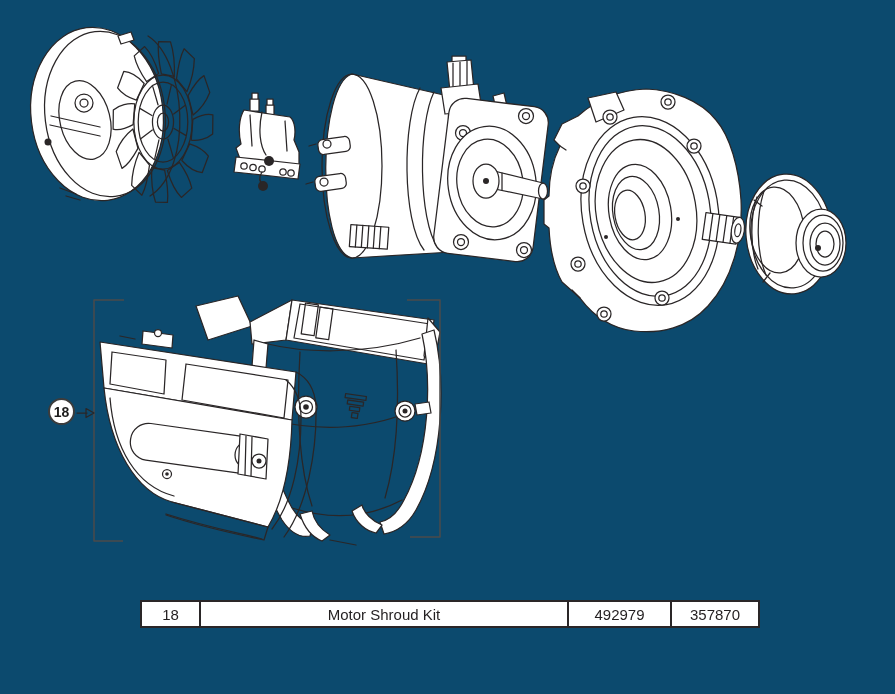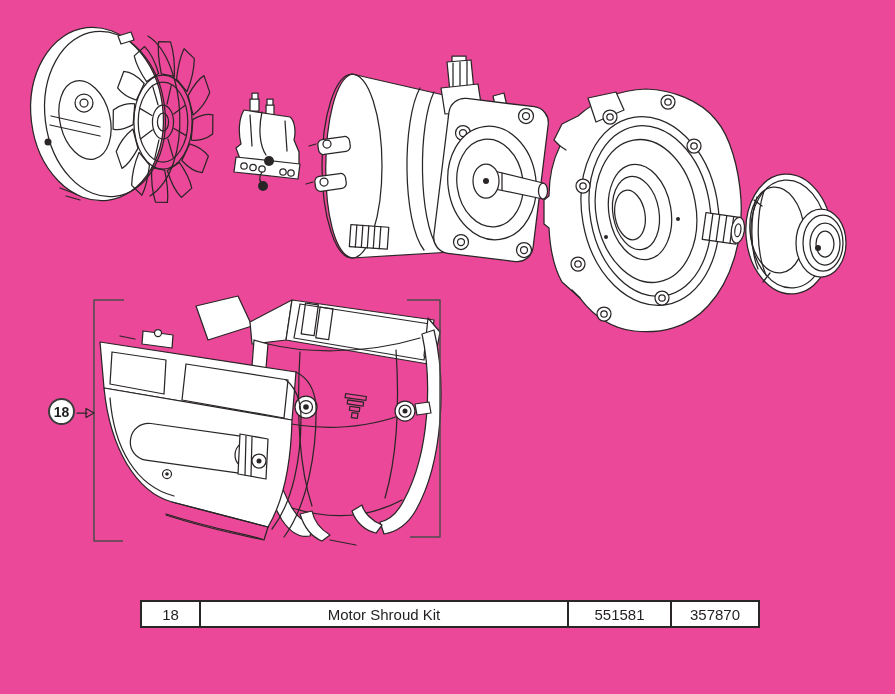--- a/index.html
+++ b/index.html
@@ -1,17 +1,17 @@
 <!DOCTYPE html>
 <html><head>
 <meta charset="utf-8">
 <style>
   html,body{margin:0;padding:0;background:#e8e8e8;}
   .page{
-    position:relative;width:895px;height:694px;background:#ec4899;
+    position:relative;width:895px;height:694px;background:#0c4a6e;
     font-family:"Liberation Sans",sans-serif;overflow:hidden;margin:0 auto;
   }
   .art{position:absolute;left:0;top:0;}
   
   .art path,.art rect,.art ellipse,.art circle,.art line,.art polyline,.art polygon{
     stroke:#2a2627;stroke-width:1.25;fill:none;stroke-linejoin:round;stroke-linecap:round;
   }
   .art .w{fill:#ffffff;}
   .art .k{fill:#2a2627;stroke:none;}
   .art .brk{stroke:#4b4b4b;stroke-width:1.5;fill:none;stroke-linecap:butt;}
@@ -280,17 +280,17 @@
       <line x1="77" y1="413" x2="87" y2="413" stroke="#3c3c3c" stroke-width="1.8"></line>
       <polygon points="86,408.5 94,413 86,417.5" fill="#3c3c3c" stroke="none"></polygon>
     </g>
   </svg>
 
   <div class="callout">18</div>
 
   <div class="parts-table">
     <div class="pt-cell c-item">18</div>
     <div class="pt-cell c-desc">Motor Shroud Kit</div>
-    <div class="pt-cell c-pa">551581</div>
+    <div class="pt-cell c-pa">492979</div>
     <div class="pt-cell c-pb">357870</div>
   </div>
 
 </div>
 
 </body></html>

